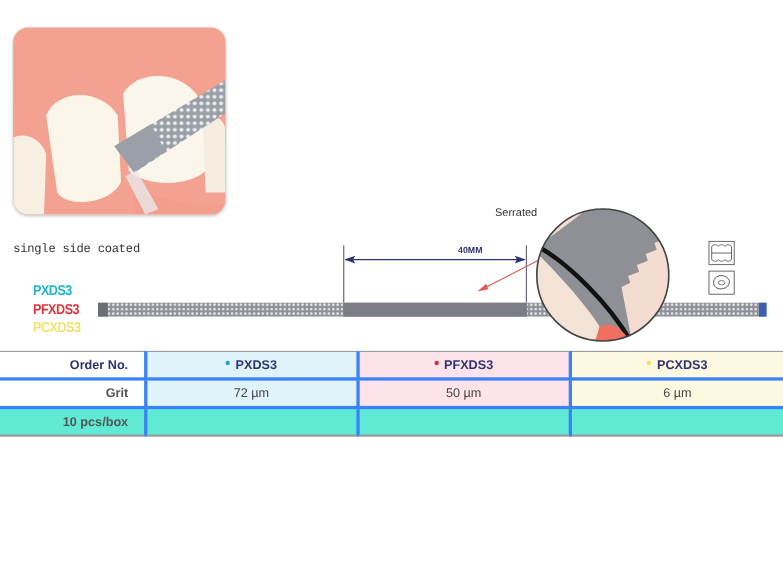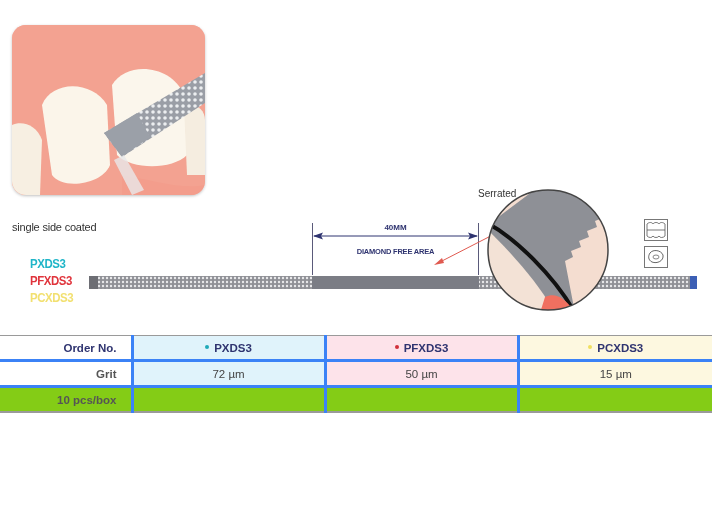--- a/index.html
+++ b/index.html
@@ -9,67 +9,67 @@
     }
     .photo {
       position: absolute; left: 12px; top: 25px; width: 193px; height: 170px;
       border-radius: 14px; overflow: hidden;
       background: linear-gradient(180deg, #f4a89a 0%, #f29a8a 60%, #f3ab9d 100%);
       box-shadow: 0 1px 3px rgba(0,0,0,0.25);
     }
     .photo svg { display: block; }
     .caption {
       position: absolute; left: 12px; top: 221px; font-size: 11px; color: #333;
-      font-family: Liberation Sans, sans-serif; letter-spacing: -0.2px;
+      font-family: Liberation Mono, monospace; letter-spacing: -0.2px;
     }
     .code-label {
       position: absolute; left: 30px; font-size: 13px; font-weight: bold; letter-spacing: -0.5px;
       transform: scaleX(0.88); transform-origin: left center;
     }
     .strip {
       position: absolute; left: 89px; top: 275px; width: 608px; height: 13px;
     }
     .dim {
       position: absolute; left: 312px; top: 223px; width: 167px; height: 52px;
     }
     .dim-vl { position: absolute; top: 0; width: 1px; height: 52px; background: #5a5a7a; }
     .dim-label1 {
       position: absolute; left: 0; width: 100%; top: 3px; text-align: center;
-      font-size: 8px; font-weight: bold; color: #2f3470;
+      font-size: 8px; font-weight: bold; color: #2f3470; padding-left: 32px;
     }
     .dim-label2 {
       position: absolute; left: 0; width: 100%; top: 24px; text-align: center;
       font-size: 7.5px; font-weight: bold; color: #2f3470; letter-spacing: -0.2px;
     }
     .serrated {
-      position: absolute; left: 450px; top: 188px; font-size: 10px; color: #333; margin-left: 28px;
+      position: absolute; left: 450px; top: 188px; font-size: 10px; color: #333;
     }
     .magnifier { position: absolute; left: 485px; top: 187px; width: 126px; height: 126px; }
     .icon-box {
       position: absolute; left: 644px; width: 22px; height: 20px;
       border: 1px solid #777; background: #fff;
     }
     table.spec {
-      position: absolute; left: 0; top: 335px; width: 712px; border-collapse: collapse;
+      position: absolute; left: 0; top: 319px; width: 712px; border-collapse: collapse;
       font-size: 11.5px; table-layout: fixed;
     }
     table.spec td {
       border: 3px solid #3b82f6; height: 23px; padding: 0; text-align: center; color: #444;
       font-size: 11.5px;
     }
     table.spec td.rowhead {
       text-align: right; padding-right: 14px; font-weight: bold; color: #555;
       background: #ffffff; width: 118px; border-left: none;
     }
     table.spec tr.head td.rowhead { color: #2f3470; }
     table.spec tr.head td.col { font-weight: bold; color: #2f3470; }
     table.spec td.c1 { background: #e0f3fb; }
     table.spec td.c2 { background: #fde3ea; }
     table.spec td.c3 { background: #fdf8e0; border-right: none; }
-    table.spec tr.last td { background: #84cc16; }
+    table.spec tr.last td { background: #5eead4; }
     table.spec tr:last-child td { border-bottom: 2px solid #9a9a9a; }
     table.spec tr:first-child td { border-top: 1px solid #9a9a9a; }
     .dot { display: inline-block; width: 4px; height: 4px; border-radius: 50%; margin-right: 5px; vertical-align: middle; position: relative; top: -1px; }
   </style>
 </head>
 <body>
 
 <div class="photo">
   <svg width="193" height="170" viewBox="0 0 193 170">
     <defs>
@@ -124,21 +124,20 @@
 
 <div class="dim">
   <div class="dim-vl" style="left:0;"></div>
   <div class="dim-vl" style="left:166px;"></div>
   <svg style="position:absolute;left:0;top:8px;" width="167" height="10" viewBox="0 0 167 10">
     <line x1="2" y1="5" x2="165" y2="5" stroke="#2f3470" stroke-width="1"></line>
     <path d="M1 5 L11 1.5 L9 5 L11 8.5 Z" fill="#2f3470"></path>
     <path d="M166 5 L156 1.5 L158 5 L156 8.5 Z" fill="#2f3470"></path>
   </svg>
   <div class="dim-label1" style="top:0px;">40MM</div>
-  <div class="dim-label2">DIAMOND FREE AREA</div>
 </div>
 
 <svg style="position:absolute;left:430px;top:220px;" width="90" height="50" viewBox="0 0 90 50">
   <line x1="88" y1="2" x2="10" y2="42" stroke="#e05a50" stroke-width="1"></line>
   <path d="M4 45 L12 38 L14 43 Z" fill="#e05a50"></path>
 </svg>
 
 <div class="serrated">Serrated</div>
 
 <div class="magnifier">
@@ -183,21 +182,21 @@
       <tr class="head">
     <td class="rowhead">Order No.</td>
     <td class="col c1"><span class="dot" style="background:#1fa9b8"></span><span>PXDS3</span></td>
     <td class="col c2"><span class="dot" style="background:#d0303a"></span><span>PFXDS3</span></td>
     <td class="col c3"><span class="dot" style="background:#f0e060"></span><span>PCXDS3</span></td>
   </tr>
   <tr>
     <td class="rowhead">Grit</td>
     <td class="c1">72 µm</td>
     <td class="c2">50 µm</td>
-    <td class="c3">15 µm</td>
+    <td class="c3">6 µm</td>
   </tr>
   <tr class="last">
     <td class="rowhead">10 pcs/box</td>
     <td class="c1"></td>
     <td class="c2"></td>
     <td class="c3"></td>
   </tr>
 </tbody>
   </table>
 

